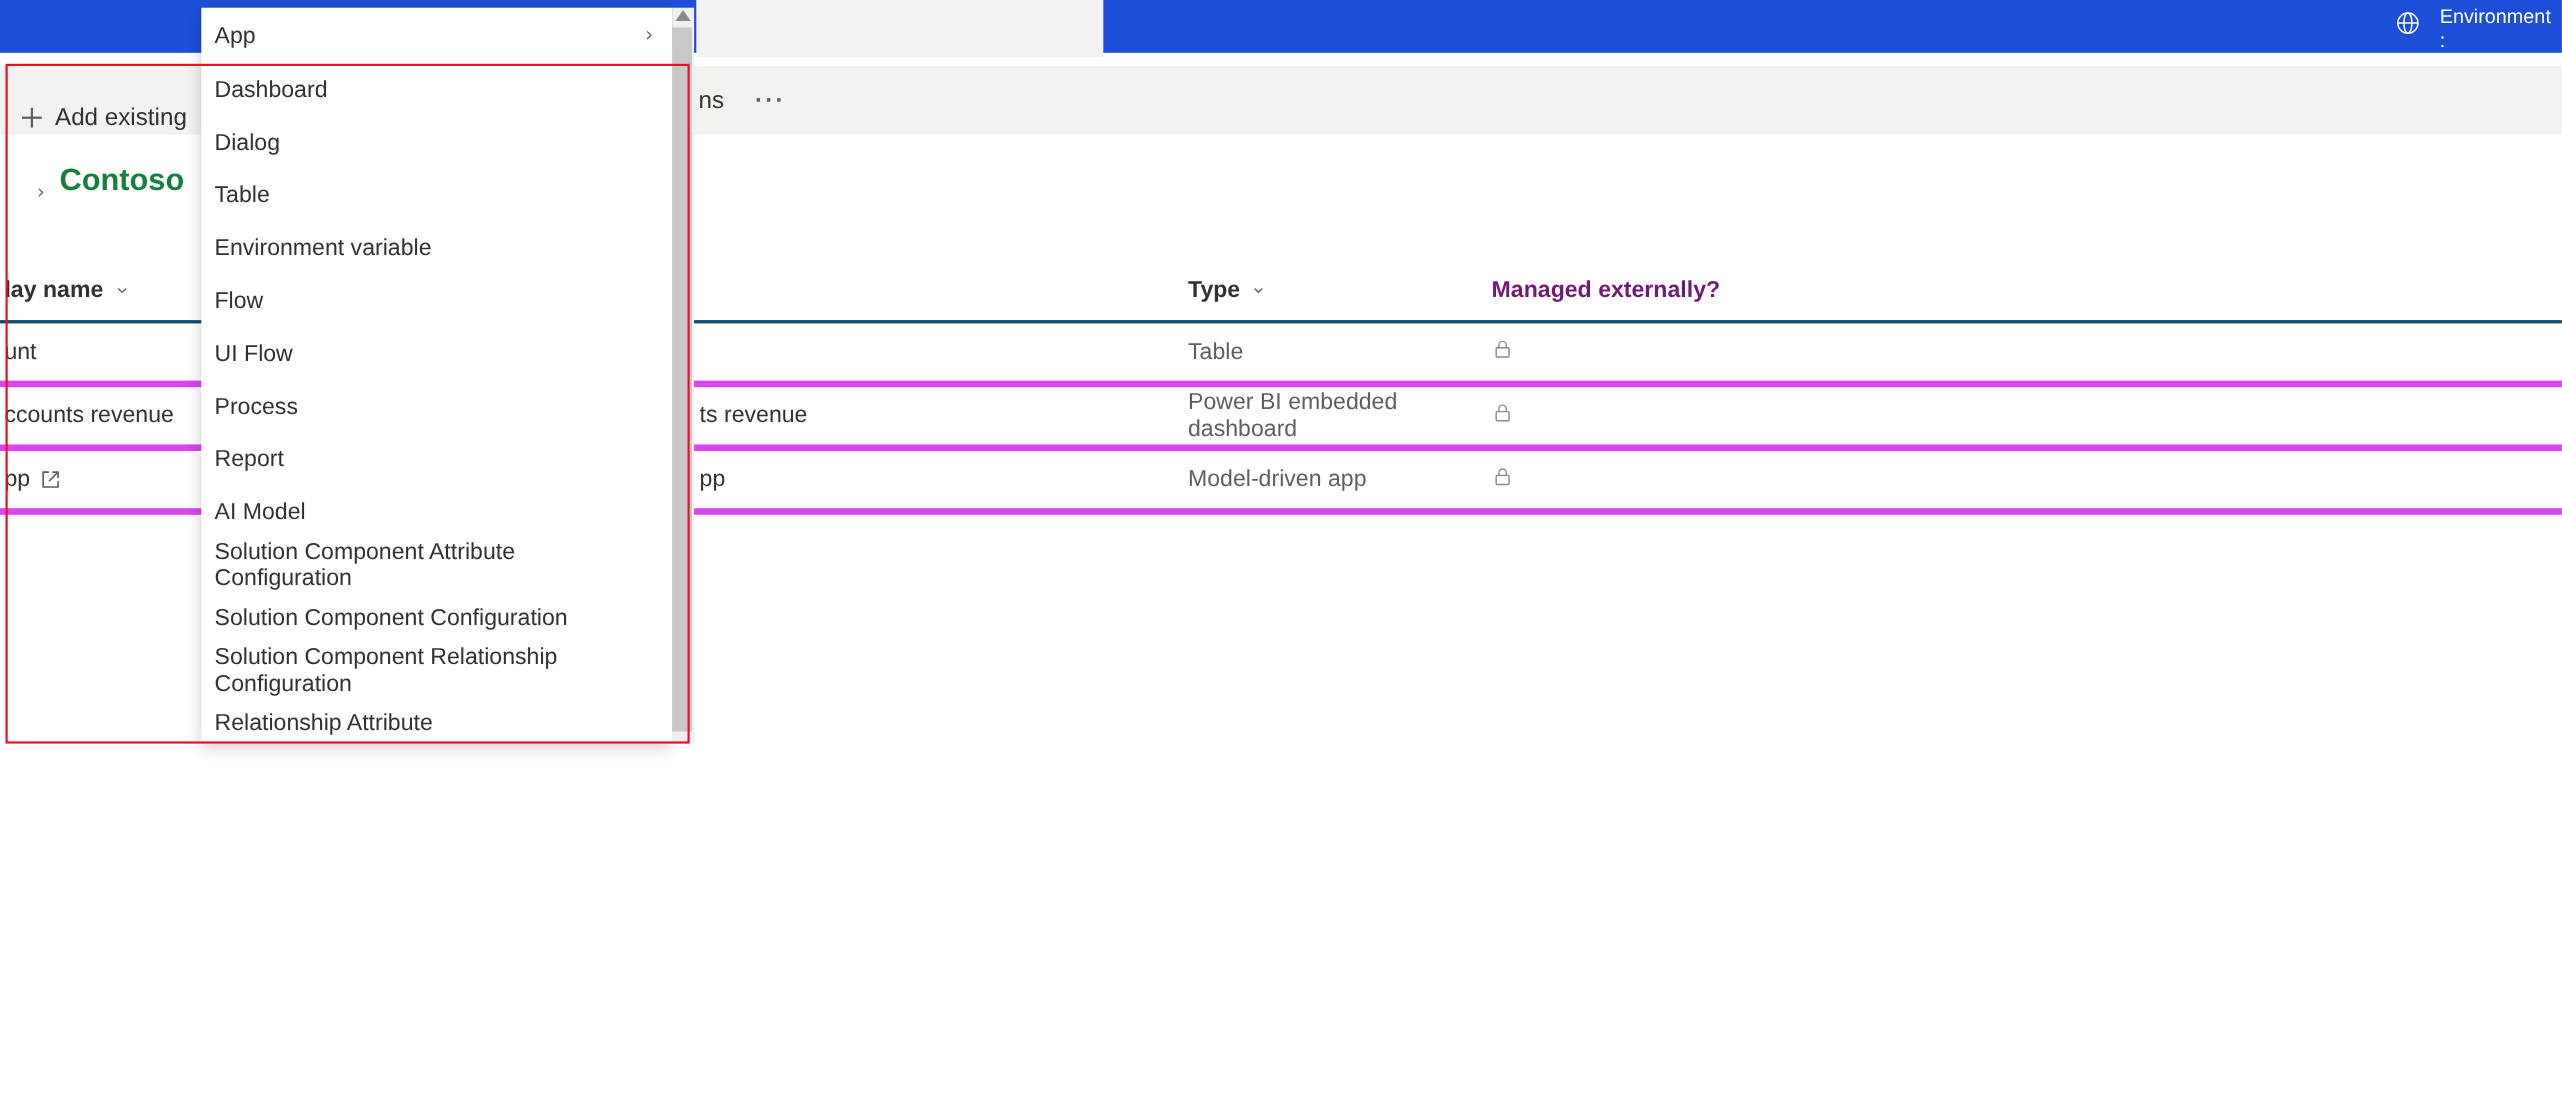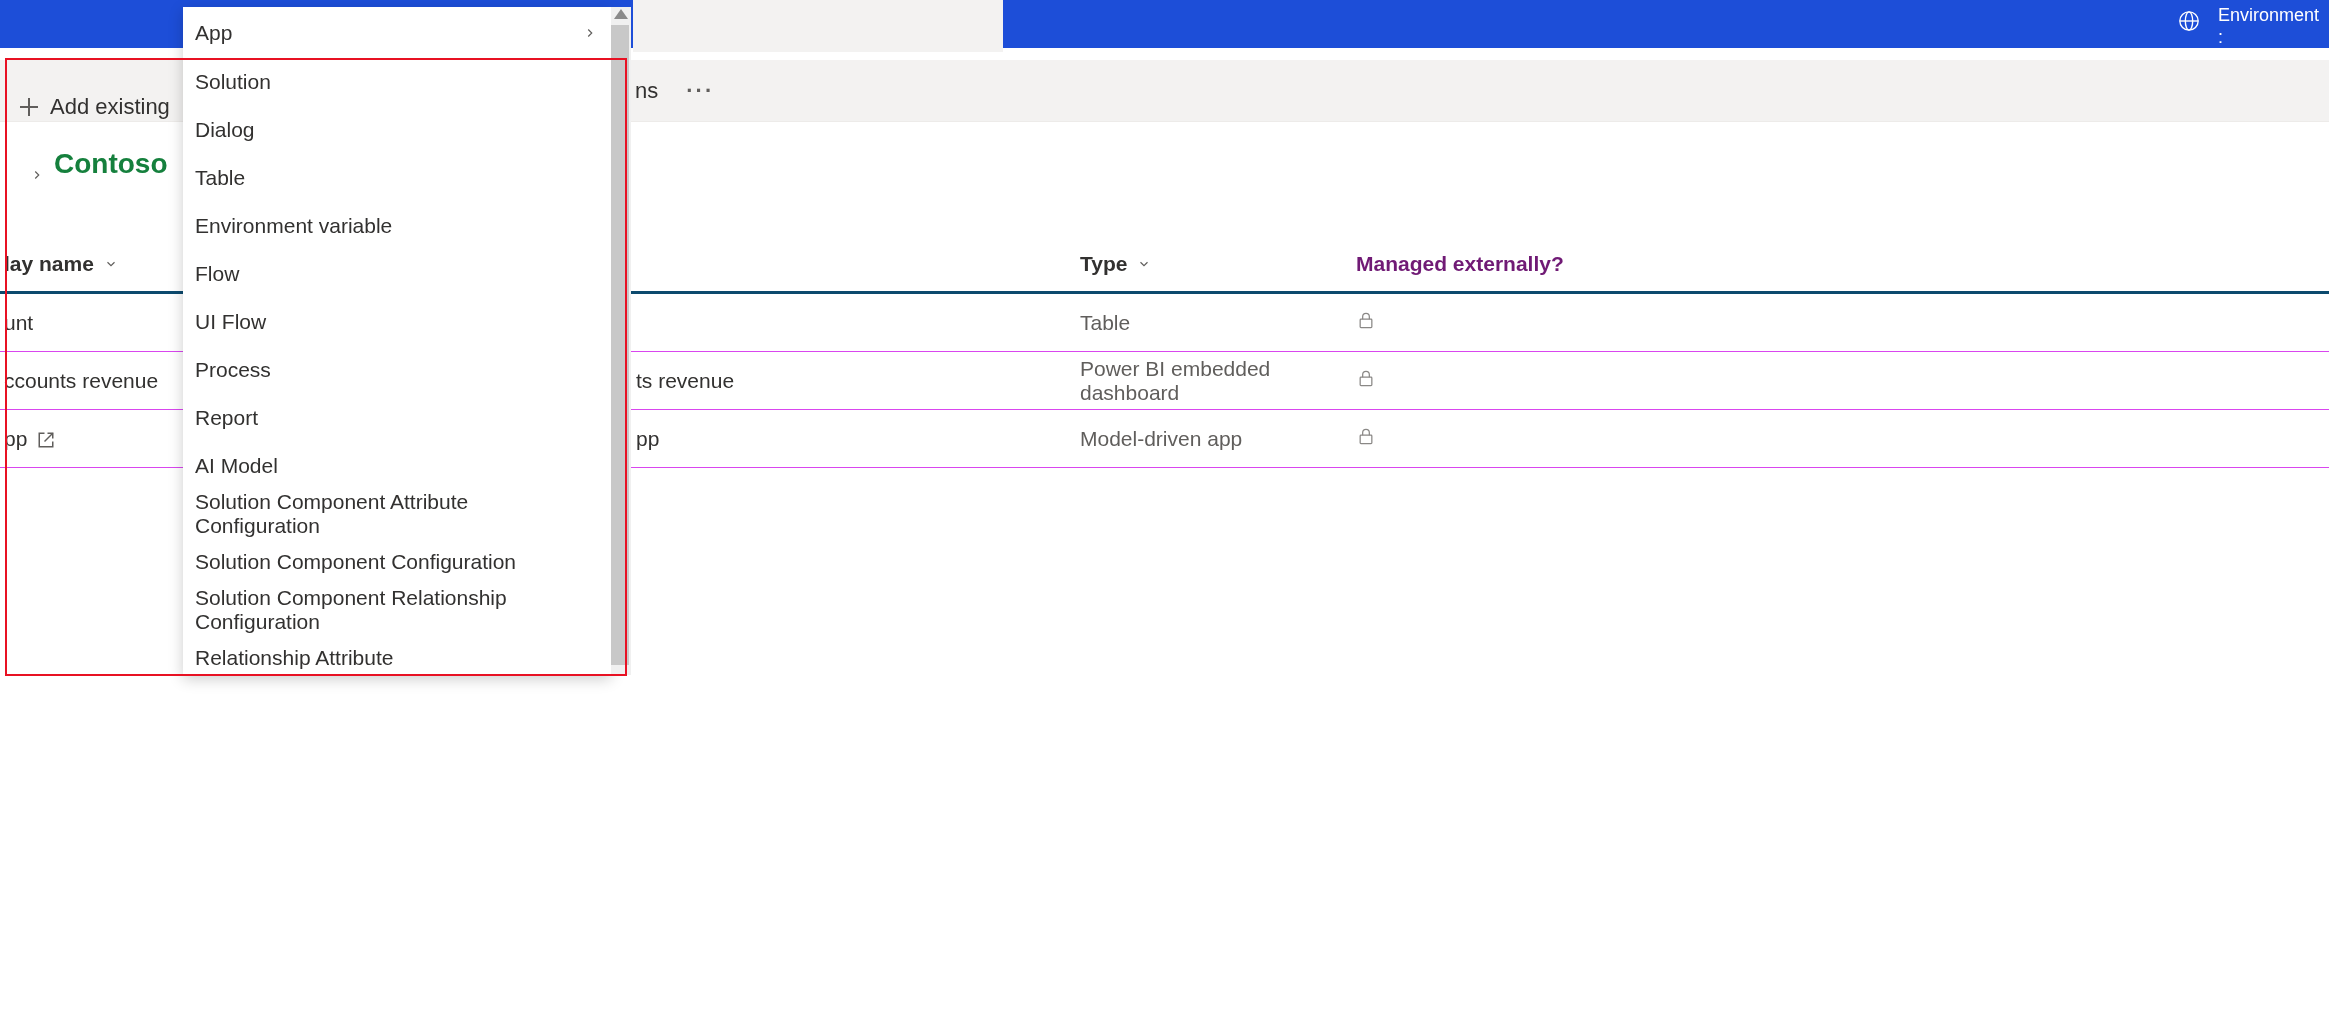--- a/index.html
+++ b/index.html
@@ -143,21 +143,21 @@
     font-weight: 700;
     color: #323130;
   }
   .thead .col {
     display: flex;
     align-items: center;
     gap: 10px;
   }
   .trow {
     height: 58px;
-    border-bottom: 1px solid #d946ef;
+    border-bottom: 6px solid #d946ef;
     font-size: 21px;
   }
   .col-name { padding-left: 4px; }
   .col-type { color: #605e5c; }
   .col-managed { color: #605e5c; }
   .link-out {
     width: 18px; height: 18px;
     margin-left: 10px;
     color: #605e5c;
   }
@@ -340,21 +340,21 @@
 
 <div class="menu-wrap">
   <div class="menu" id="menu">
       <div class="menu-item first">
         <span>App</span>
         <span class="chev-right"><svg width="14" height="14" viewBox="0 0 24 24" fill="none" stroke="#605e5c" stroke-width="2">
             <polyline points="9 6 15 12 9 18"></polyline>
           </svg></span>
       </div>
       <div class="menu-item">
-        <span>Solution</span>
+        <span>Dashboard</span>
       </div>
       <div class="menu-item">
         <span>Dialog</span>
       </div>
       <div class="menu-item">
         <span>Table</span>
       </div>
       <div class="menu-item">
         <span>Environment variable</span>
       </div>

